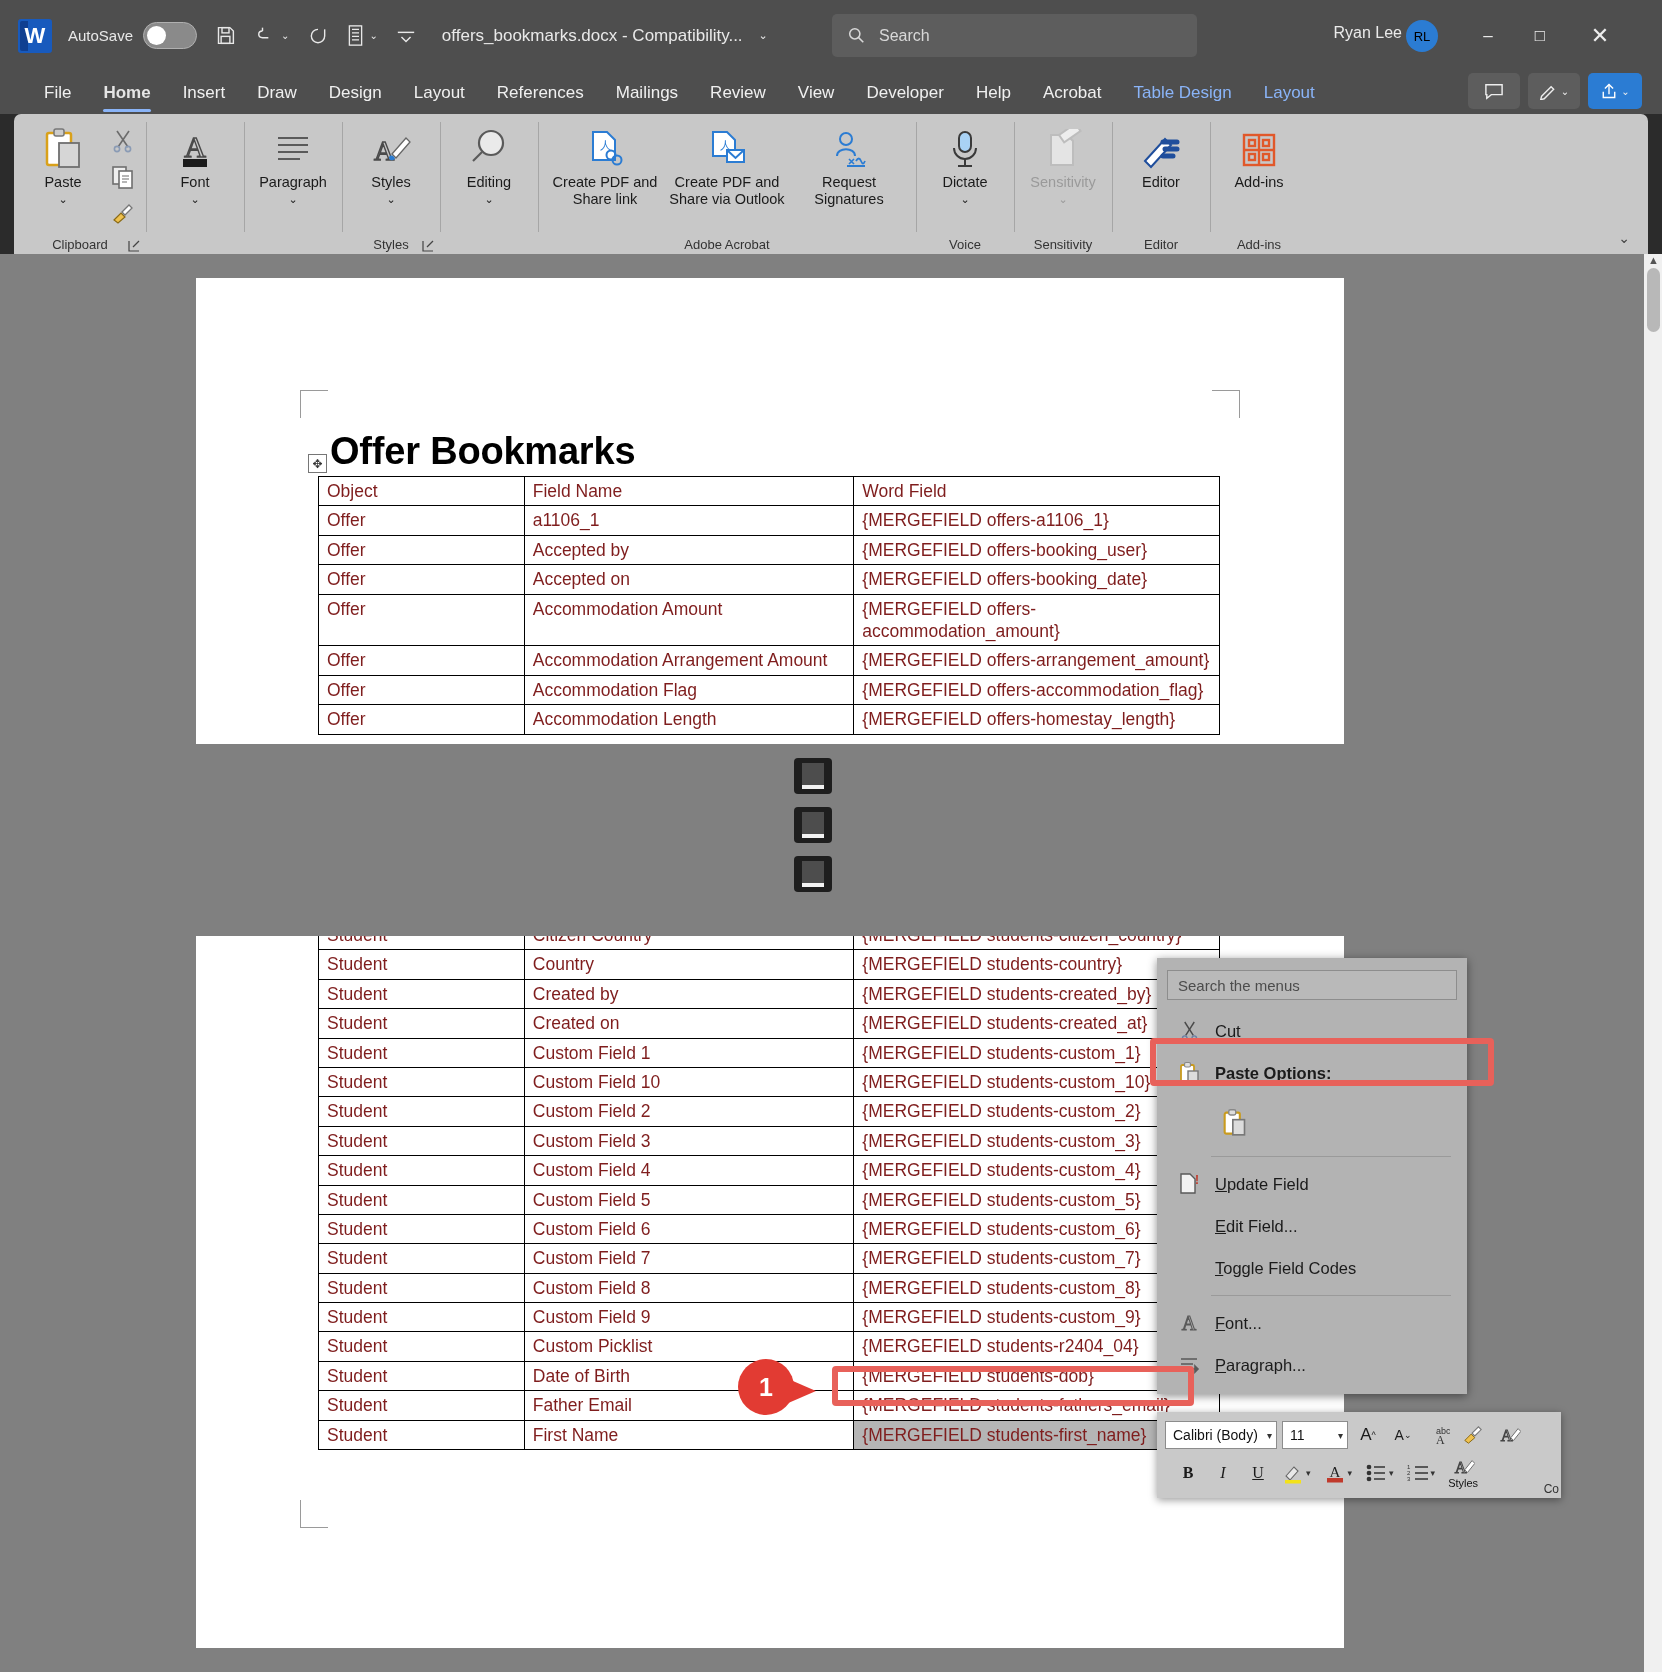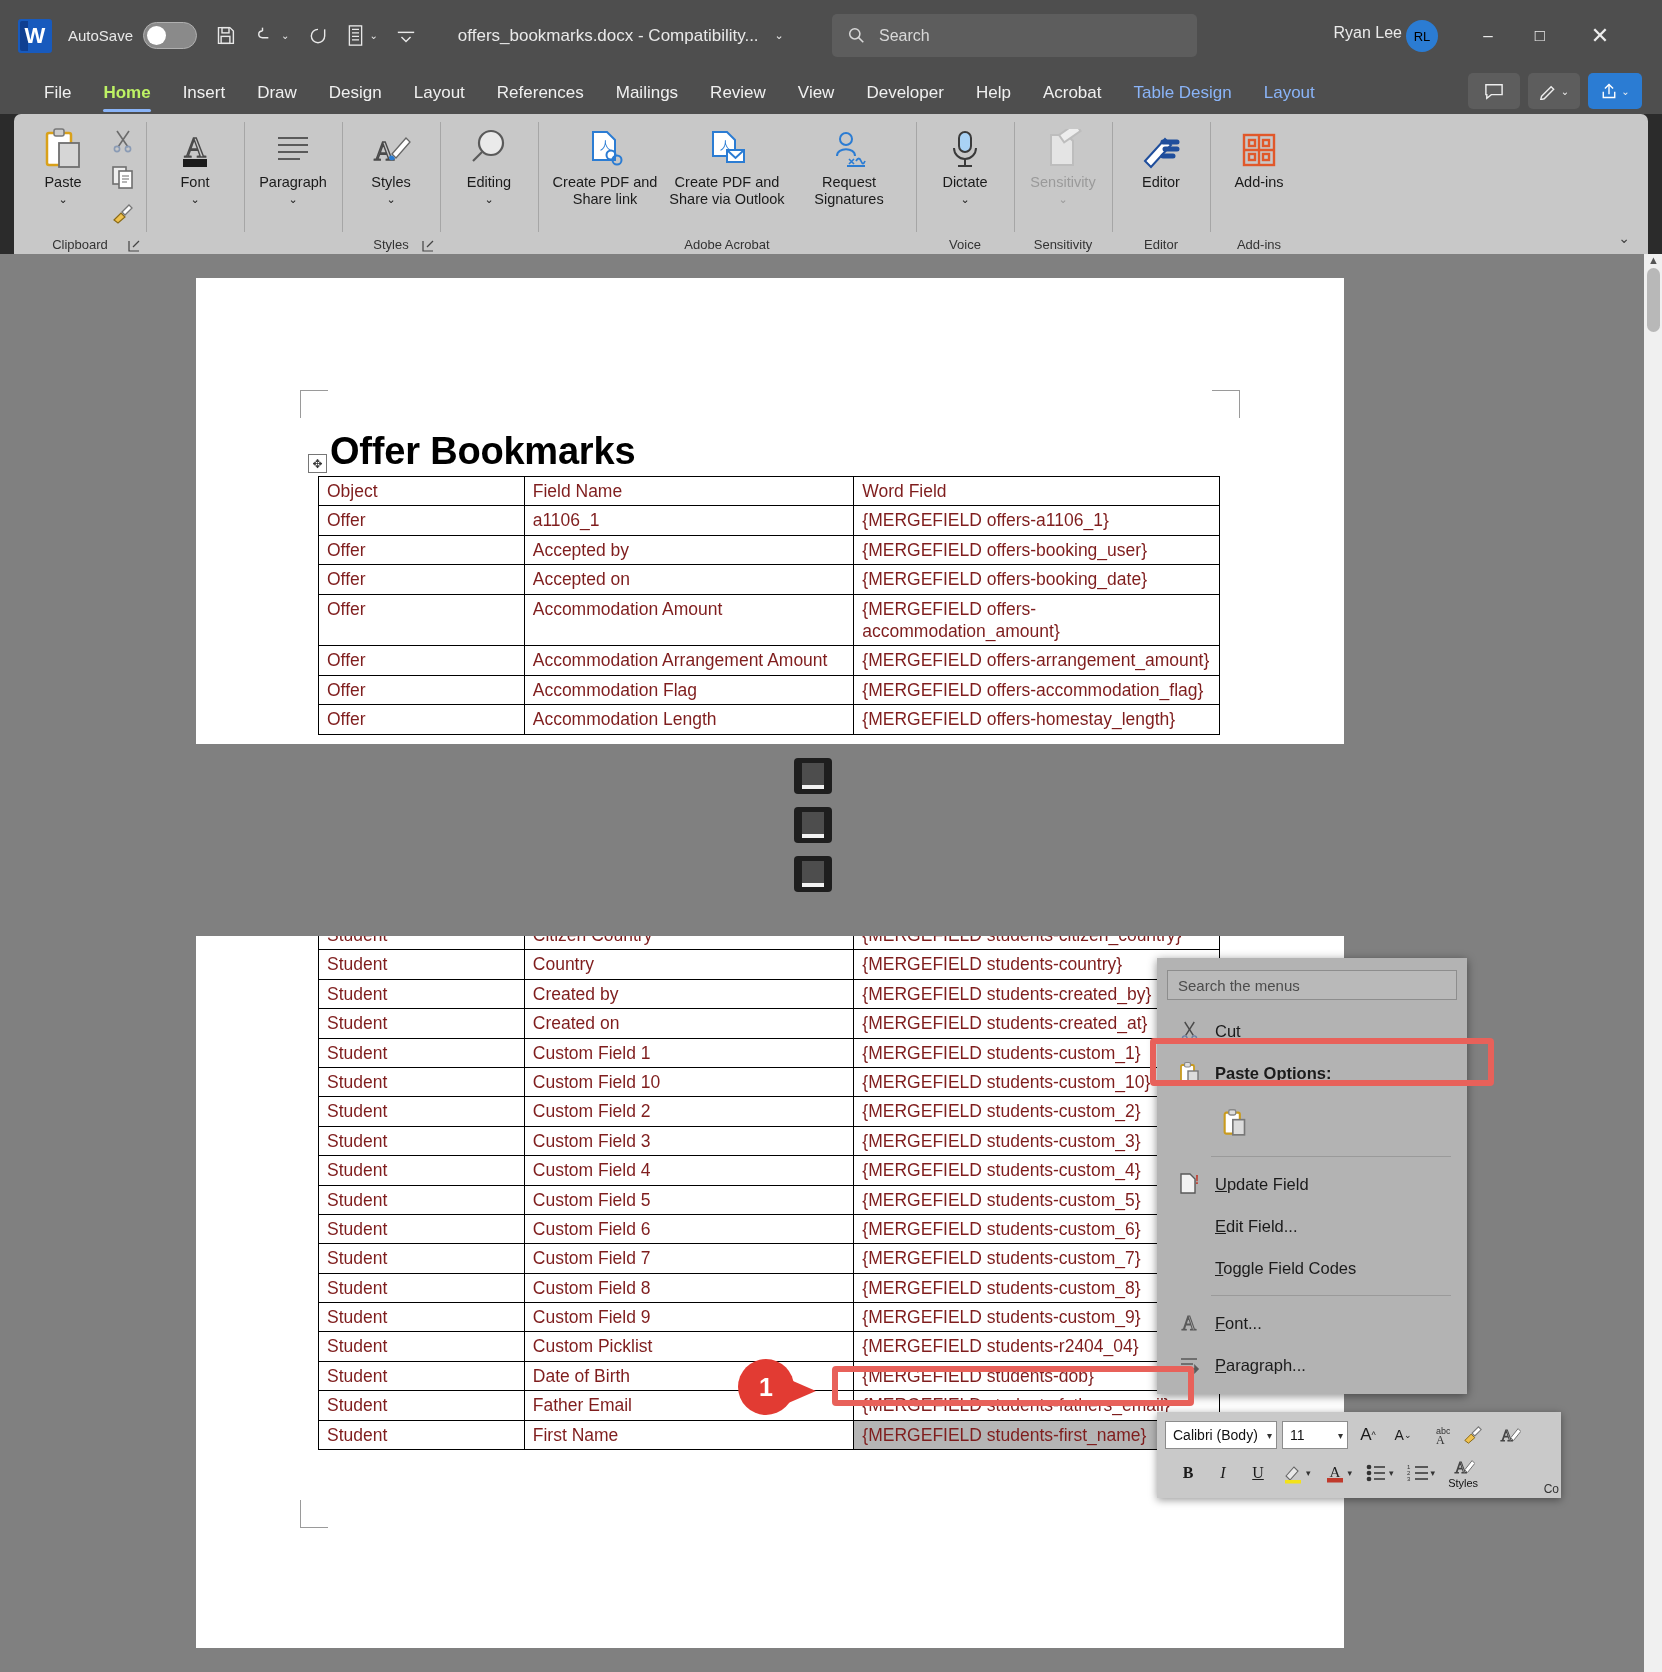--- a/index.html
+++ b/index.html
@@ -22,42 +22,42 @@
   .word-logo::after{content:"";position:absolute;left:2px;top:2px;width:8px;height:30px;background:#103f91;border-radius:2px 0 0 2px;}
   .word-logo span{position:relative;z-index:2;}
   .autosave-label{color:#e8e8e8;font-size:15px;margin-left:16px;}
   .toggle{
     width:54px;height:27px;border-radius:14px;background:#8a8a8a;margin-left:10px;position:relative;
     border:1px solid #b0b0b0;
   }
   .toggle::after{content:"";position:absolute;left:3px;top:3px;width:19px;height:19px;border-radius:50%;background:#fff;}
   .tb-icon{color:#e8e8e8;font-size:20px;margin-left:18px;cursor:default;}
   .tb-caret{color:#e8e8e8;font-size:10px;margin-left:5px;}
-  .doc-title{color:#e9e9e9;font-size:17px;margin-left:42px;white-space:nowrap;}
+  .doc-title{color:#e9e9e9;font-size:17px;margin-left:26px;white-space:nowrap;}
   .title-caret{color:#e9e9e9;font-size:11px;margin-left:16px;}
   .searchbox{
     position:absolute;left:832px;top:14px;width:365px;height:43px;background:#5d5d5d;border-radius:5px;
     display:flex;align-items:center;padding-left:16px;color:#d8d8d8;font-size:16px;
   }
   .searchbox .mag{font-size:17px;margin-right:14px;}
   .user-name{position:absolute;right:260px;top:24px;color:#eaeaea;font-size:16px;}
   .avatar{
     position:absolute;right:224px;top:20px;width:32px;height:32px;border-radius:50%;
     background:#2b7cd3;color:#000000;font-size:13px;display:flex;align-items:center;justify-content:center;
   }
   .wbtn{position:absolute;top:20px;width:44px;height:32px;color:#eee;font-size:17px;display:flex;align-items:center;justify-content:center;}
   .wmin{right:152px;} .wmax{right:100px;} .wclose{right:40px;font-size:22px;}
 
   
   .tabs{
     position:absolute;left:0;top:71px;width:1662px;height:43px;background:#4e4e4e;
     display:flex;align-items:center;padding-left:28px;
   }
   .tab{color:#f0f0f0;font-size:17px;padding:0 16px;line-height:43px;position:relative;white-space:nowrap;}
-  .tab.active{color:#bef264;font-weight:bold;}
+  .tab.active{color:#e5e5e5;font-weight:bold;}
   .tab.active::after{content:"";position:absolute;left:16px;right:16px;bottom:2px;height:3px;background:#8ab4f8;border-radius:2px;}
   .tab.contextual{color:#8ab4f8;}
   .ribbon-right{position:absolute;right:20px;top:73px;display:flex;align-items:center;gap:8px;}
   .rr-btn{width:52px;height:36px;border-radius:5px;background:#5d5d5d;color:#eee;display:flex;align-items:center;justify-content:center;font-size:16px;}
   .rr-btn.blue{background:#2b7cd3;width:54px;}
 
   
   .ribbon{
     position:absolute;left:14px;top:114px;width:1634px;height:140px;background:#c8c8c8;border-radius:7px 7px 0 0;
     display:flex;

